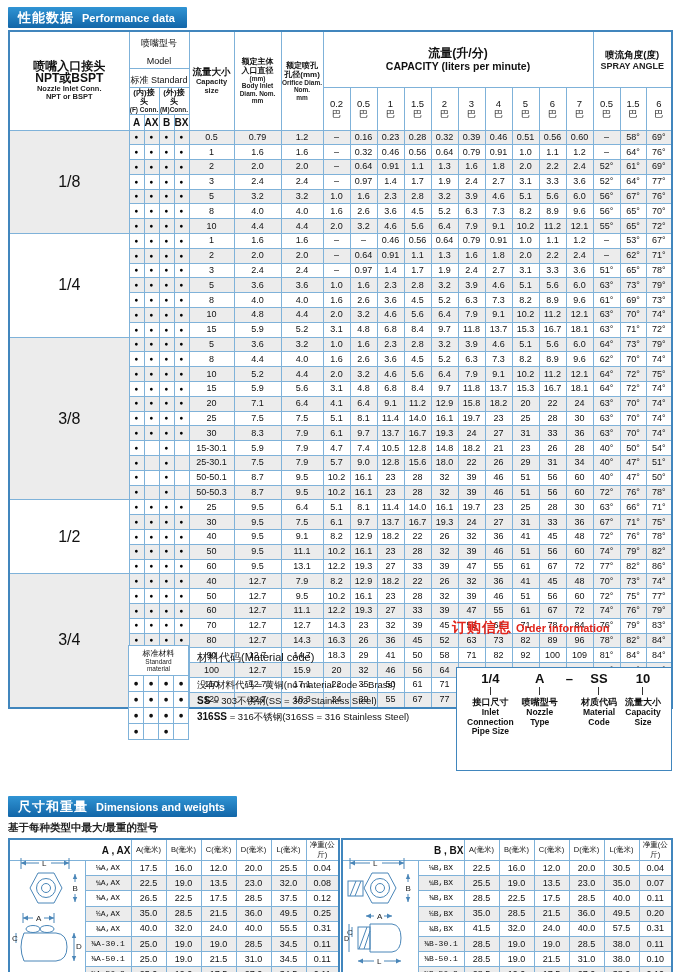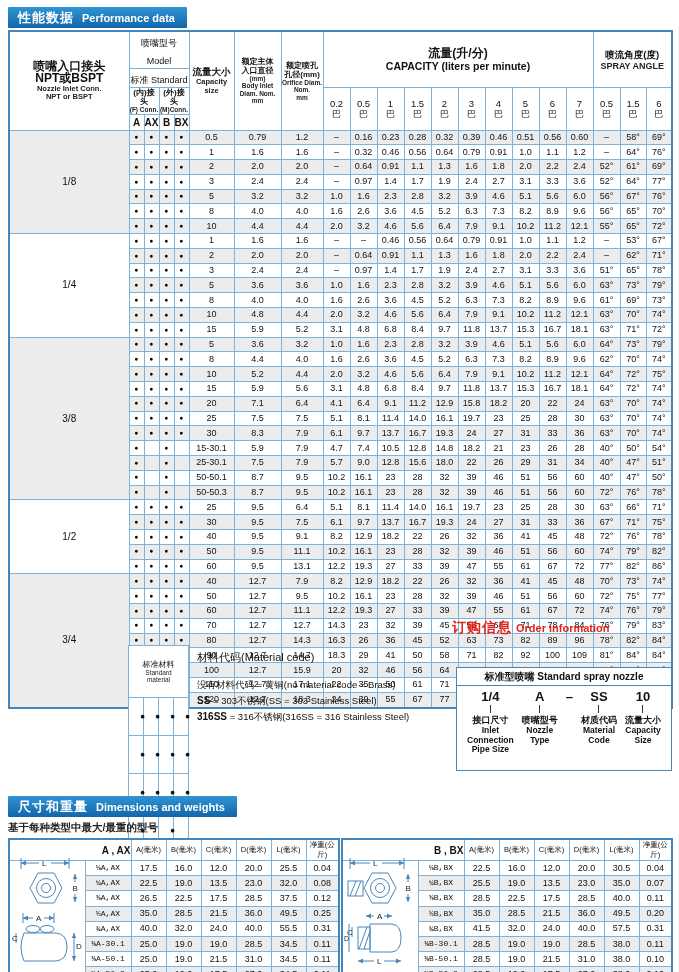--- a/index.html
+++ b/index.html
@@ -7,35 +7,35 @@
   .banner{position:absolute;display:flex;align-items:center;gap:8px;background:linear-gradient(180deg,#3094d4,#1266a8);color:#fff;padding:0 12px 0 10px;height:21px;border-radius:1px;}
   .banner .zh{font-size:13px;font-weight:bold;letter-spacing:1px;}
   .banner .en{font-size:11px;font-weight:bold;}
   
   table.perf{position:absolute;left:8px;top:30px;width:663px;border-collapse:collapse;table-layout:fixed;border:2px solid #4186bd;}
   table.perf th,table.perf td{border:1px solid #7fb2d9;padding:0;text-align:center;vertical-align:middle;background:#fff;}
   table.perf thead tr.h1{height:17px}table.perf thead tr.h2{height:16px}
   table.perf thead tr.h3{height:21px}table.perf thead tr.h4{height:16px}
   table.perf tbody td{height:13.8px;font-size:9px;line-height:1;}
   table.perf tbody tr.shade td{background:#ececec;}
-  table.perf tbody td.size{background:#fff;font-size:10px;margin-top:12px;}
+  table.perf tbody td.size{background:#fff;font-size:16px;margin-top:12px;}
   table.perf tbody td.dot{font-size:6.5px;color:#000;}
   .zh11{font-size:12px;line-height:12.5px;}
   .zh10{font-size:9.5px;line-height:12px;}
   .zh8{font-size:8px;line-height:9px;}
   .en8{font-size:7.5px;line-height:8.5px;color:#222;}
   .en7{font-size:6.5px;line-height:7.5px;color:#222;}
   .en10{font-size:10.5px;line-height:12px;}
   th.model-h span,th.std-h span{font-size:9px;font-weight:normal;}
   tr.h4 th{font-size:10px;font-weight:bold;}
   th .pnum{font-size:9.5px;line-height:10px;font-weight:normal;}
   th .pbar{font-size:9px;line-height:10px;font-weight:normal;}
   
   table.matgrid{position:absolute;left:128px;top:645px;width:61px;border-collapse:collapse;table-layout:fixed;}
-  table.matgrid th,table.matgrid td{border:1px solid #7fb2d9;background:#fff;padding:11px;text-align:center;}
+  table.matgrid th,table.matgrid td{border:1px solid #7fb2d9;background:#fff;padding:0;text-align:center;}
   table.matgrid th{height:29px;font-weight:normal;}
   table.matgrid td{height:15px;font-size:8.5px;line-height:1;}
   .mat-title{position:absolute;left:197px;top:650px;font-size:11px;color:#111;}
   .mat-lines{position:absolute;left:197px;top:677px;}
   .mat-line{height:15.8px;line-height:15.8px;font-size:9.5px;white-space:nowrap;}
   .mat-line b{font-size:10px;}
   
   .order-title{position:absolute;left:452px;top:618px;color:#e1251b;white-space:nowrap;}
   .order-title .zh{font-size:14px;font-weight:bold;letter-spacing:1px;}
   .order-title .en{font-size:11px;font-weight:bold;margin-left:4px;}
@@ -1114,21 +1114,20 @@
   <div class="mat-lines" id="mat-lines">
       <div class="mat-line"><span>没有材料代码 = 黄铜(no material code = Brass)</span></div>
       <div class="mat-line"><b>SS</b><span> = 303不锈钢(SS = 303 Stainless Steel)</span></div>
       <div class="mat-line"><b>316SS</b><span> = 316不锈钢(316SS = 316 Stainless Steel)</span></div>
     </div>
 
   <div class="order-title">
     <span class="zh">订购信息</span><span class="en">Order information</span>
   </div>
   <div class="order-box">
-    <div class="order-box-header">标准型喷嘴 Standard spray nozzle</div>
     <div class="order-parts" id="order-parts">
         <div class="order-part">
           <div class="order-code">1/4</div>
           <div class="order-tick"></div>
           <div class="order-zh">接口尺寸</div>
           <div class="order-en">Inlet</div>
           <div class="order-en">Connection</div>
           <div class="order-en">Pipe Size</div>
         </div>
         <div class="order-part">

